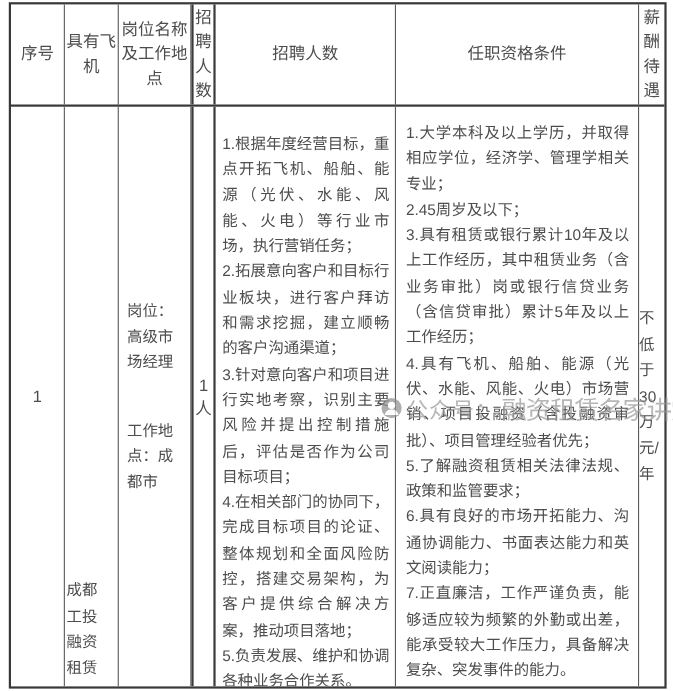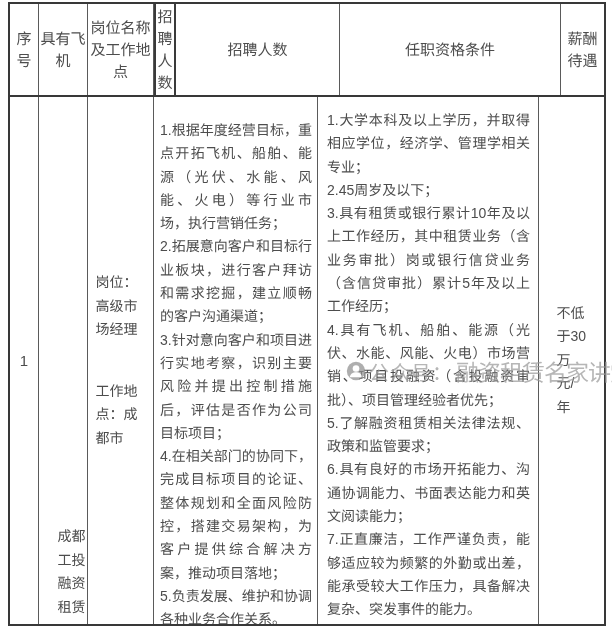--- a/index.html
+++ b/index.html
@@ -11,35 +11,35 @@
   .tbl {
     position:absolute; left:8px; top:2px; width:598px; height:624px;
     border:2px solid #383838; display:flex; flex-direction:column; background:#fff;
   }
   .row { display:flex; width:100%; }
   .row.header { height:93px; border-bottom:2px solid #383838; }
   .row.body { flex:1; overflow:hidden; }
   .cell { border-right:1px solid #5a5a5a; overflow:hidden; }
   .cell:last-child { border-right:none; }
   
-  .c0 { width:29px; }
+  .c0 { width:49px; }
   .c1 { width:49px; }
   .c2 { width:66px; }
   .c3 { width:22px; border-left:2px solid #3a3a3a; border-right:2px solid #3a3a3a; }
   .c4 { width:164px; }
   .c5 { width:221px; }
   .c6 { flex:1; }
   
   .th {
     display:flex; align-items:center; justify-content:center; text-align:center;
     font-size:15px; line-height:22px; white-space:pre-line;
   }
   
   .center { display:flex; align-items:center; justify-content:center; text-align:center; font-size:15px; }
-  .cell-employer { display:flex; flex-direction:column; justify-content:flex-end; align-items:flex-end; padding-bottom:5px; }
+  .cell-employer { display:flex; flex-direction:column; justify-content:flex-end; align-items:flex-start; padding-bottom:5px; }
   .cell-employer .wrapblock { width:31px; text-align:center; font-size:14px; line-height:23.5px; }
   .cell-position { display:flex; flex-direction:column; justify-content:center; align-items:center; }
   .cell-position .wrapblock { width:50px; text-align:left; font-size:14px; line-height:23.5px; }
   .cell-position .wrapblock + .wrapblock { margin-top:38px; }
   .cell-text { font-size:14px; line-height:23.3px; text-align:justify; text-justify:inter-ideograph; }
   .cell-duties { padding:22px 5px 0 6px; }
   .cell-quals  { padding:12px 8px 0 9px; }
   .cell-text p { margin:0; }
   .cell-salary { display:flex; align-items:center; justify-content:center; }
   .cell-salary .wrapblock { width:30px; text-align:left; font-size:14px; line-height:23.5px; }
@@ -75,20 +75,21 @@
 
       <div class="cell c1 cell-employer">
         <div class="wrapblock">成都工投融资租赁</div>
       </div>
 
       <div class="cell c2 cell-position">
         <div class="wrapblock">岗位：高级市场经理</div>
         <div class="wrapblock">工作地点：成都市</div>
       </div>
 
+      <div class="cell c3 center">1人</div>
 
       <div class="cell c4 cell-text cell-duties">
         <p>1.根据年度经营目标，重点开拓飞机、船舶、能源（光伏、水能、风能、火电）等行业市场，执行营销任务；</p>
         <p>2.拓展意向客户和目标行业板块，进行客户拜访和需求挖掘，建立顺畅的客户沟通渠道；</p>
         <p>3.针对意向客户和项目进行实地考察，识别主要风险并提出控制措施后，评估是否作为公司目标项目；</p>
         <p>4.在相关部门的协同下，完成目标项目的论证、整体规划和全面风险防控，搭建交易架构，为客户提供综合解决方案，推动项目落地；</p>
         <p>5.负责发展、维护和协调各种业务合作关系。</p>
       </div>
 
       <div class="cell c5 cell-text cell-quals">

